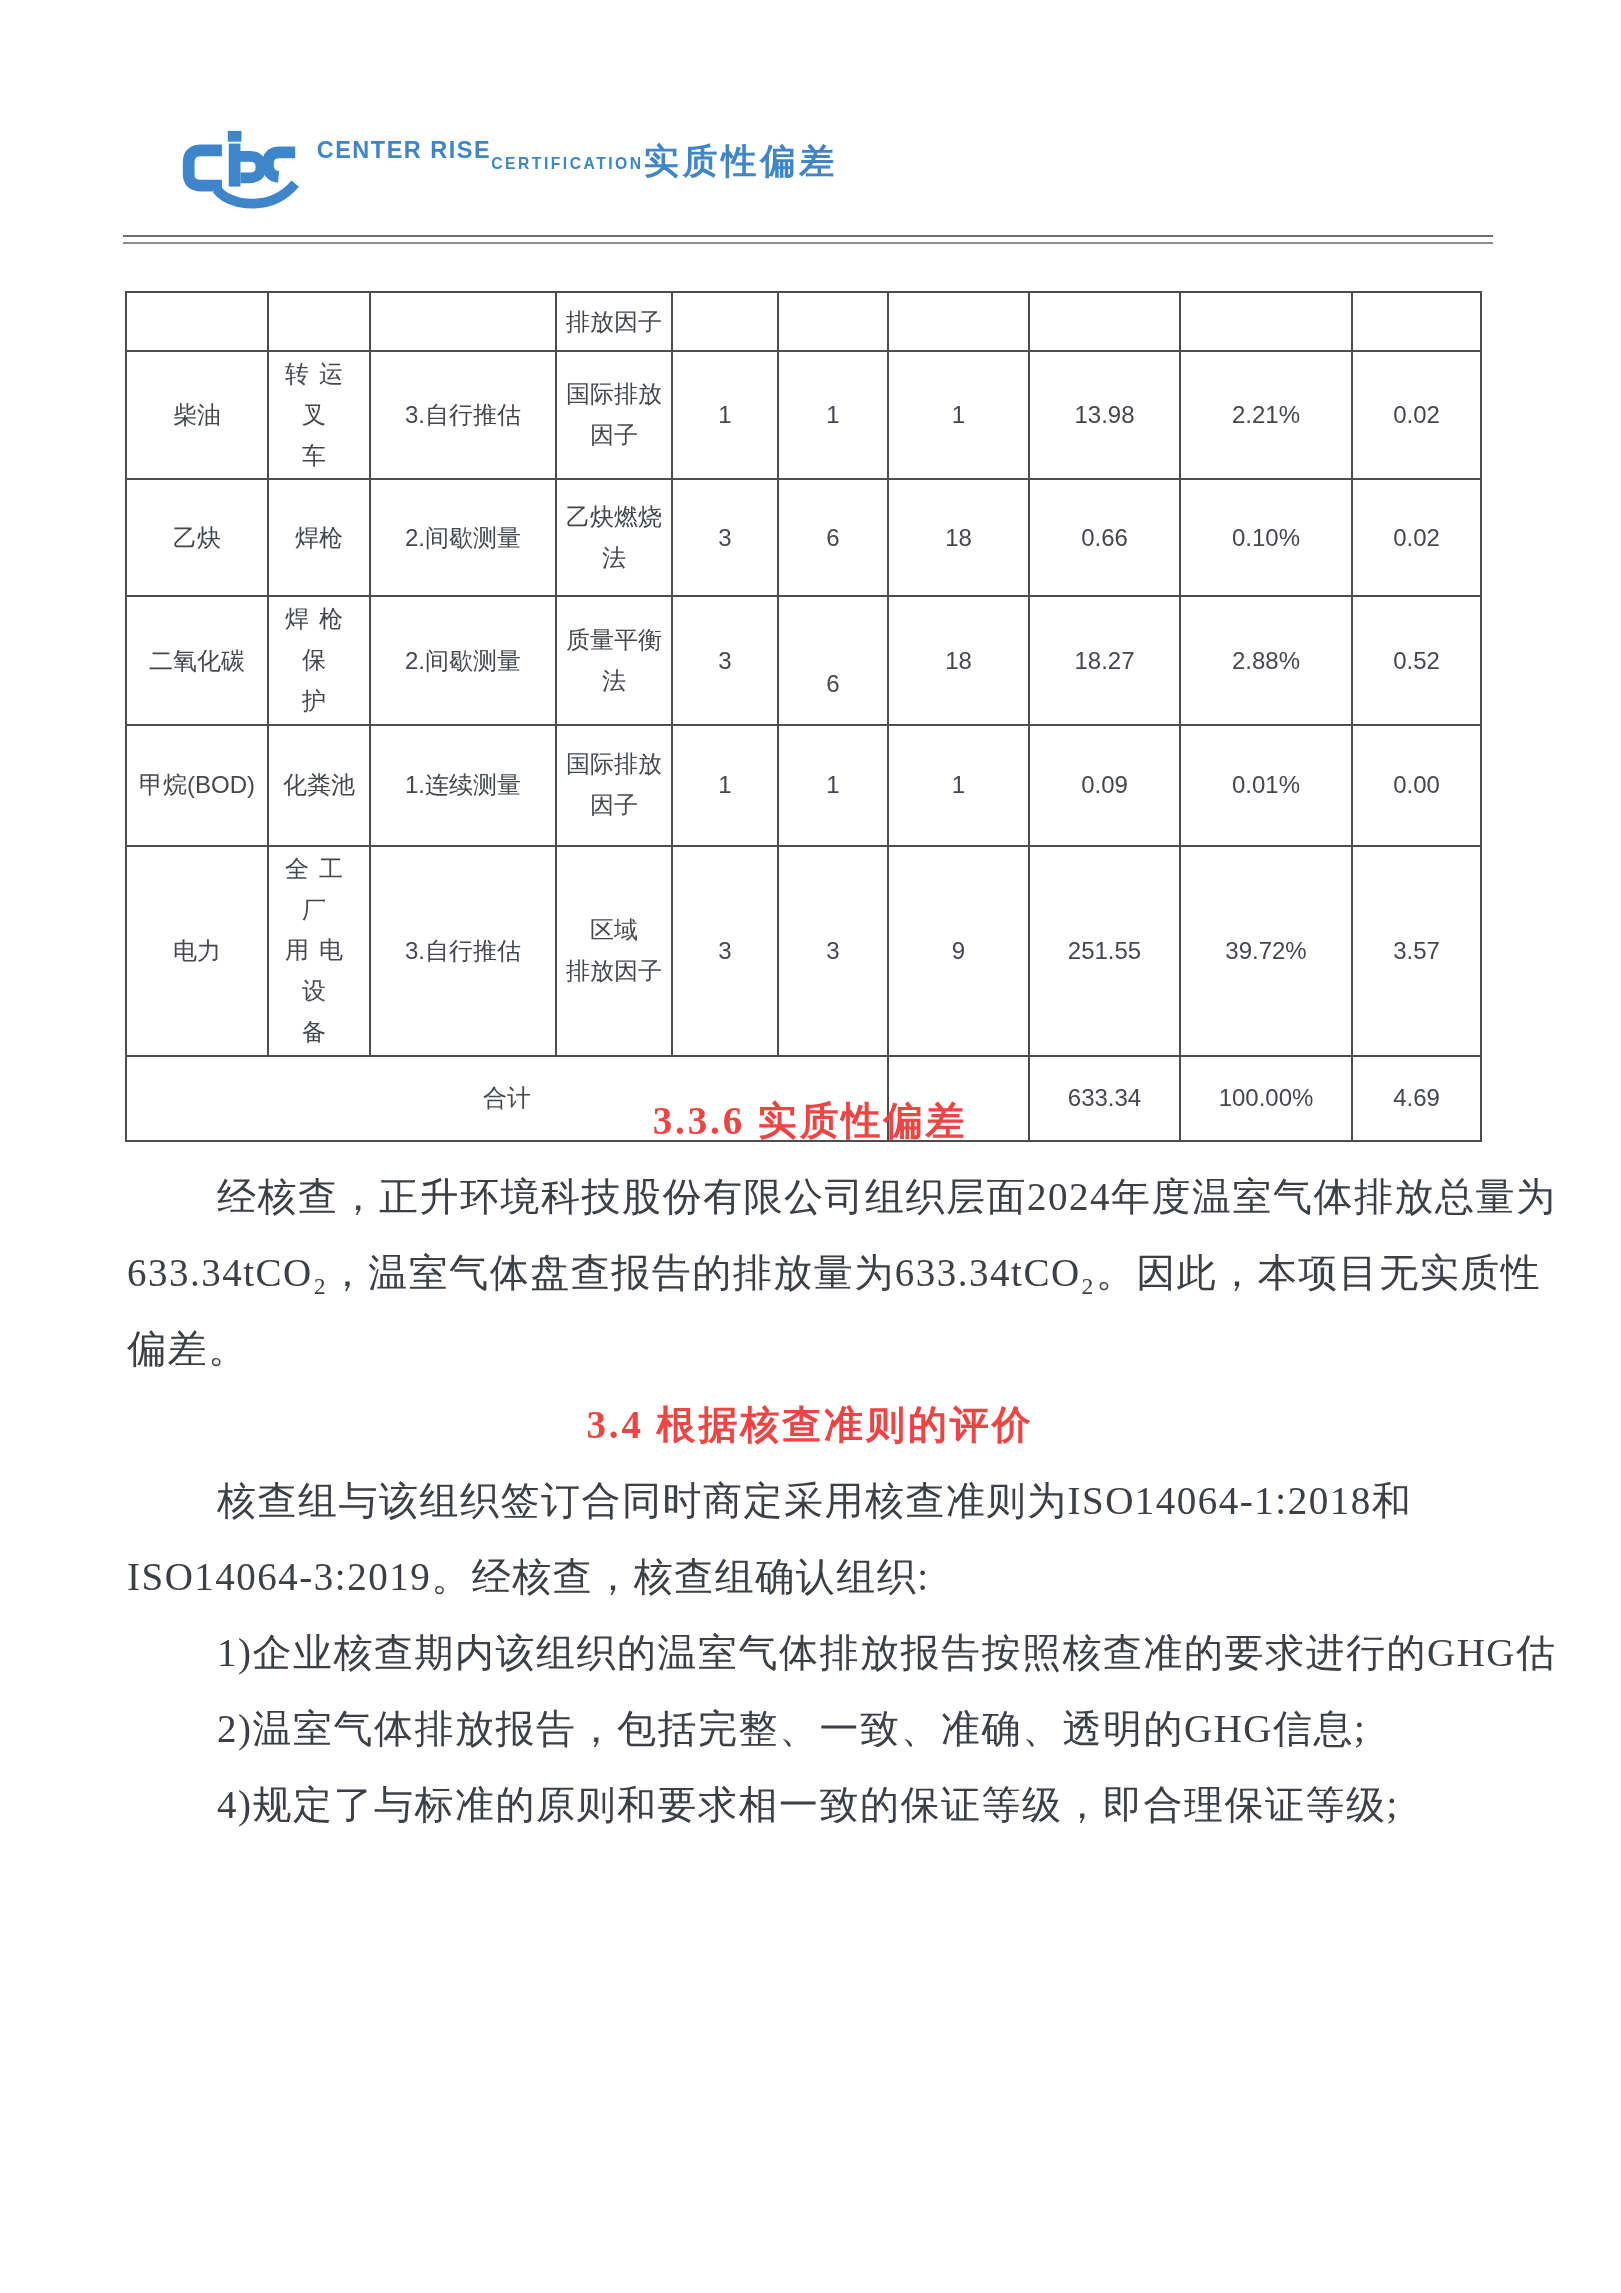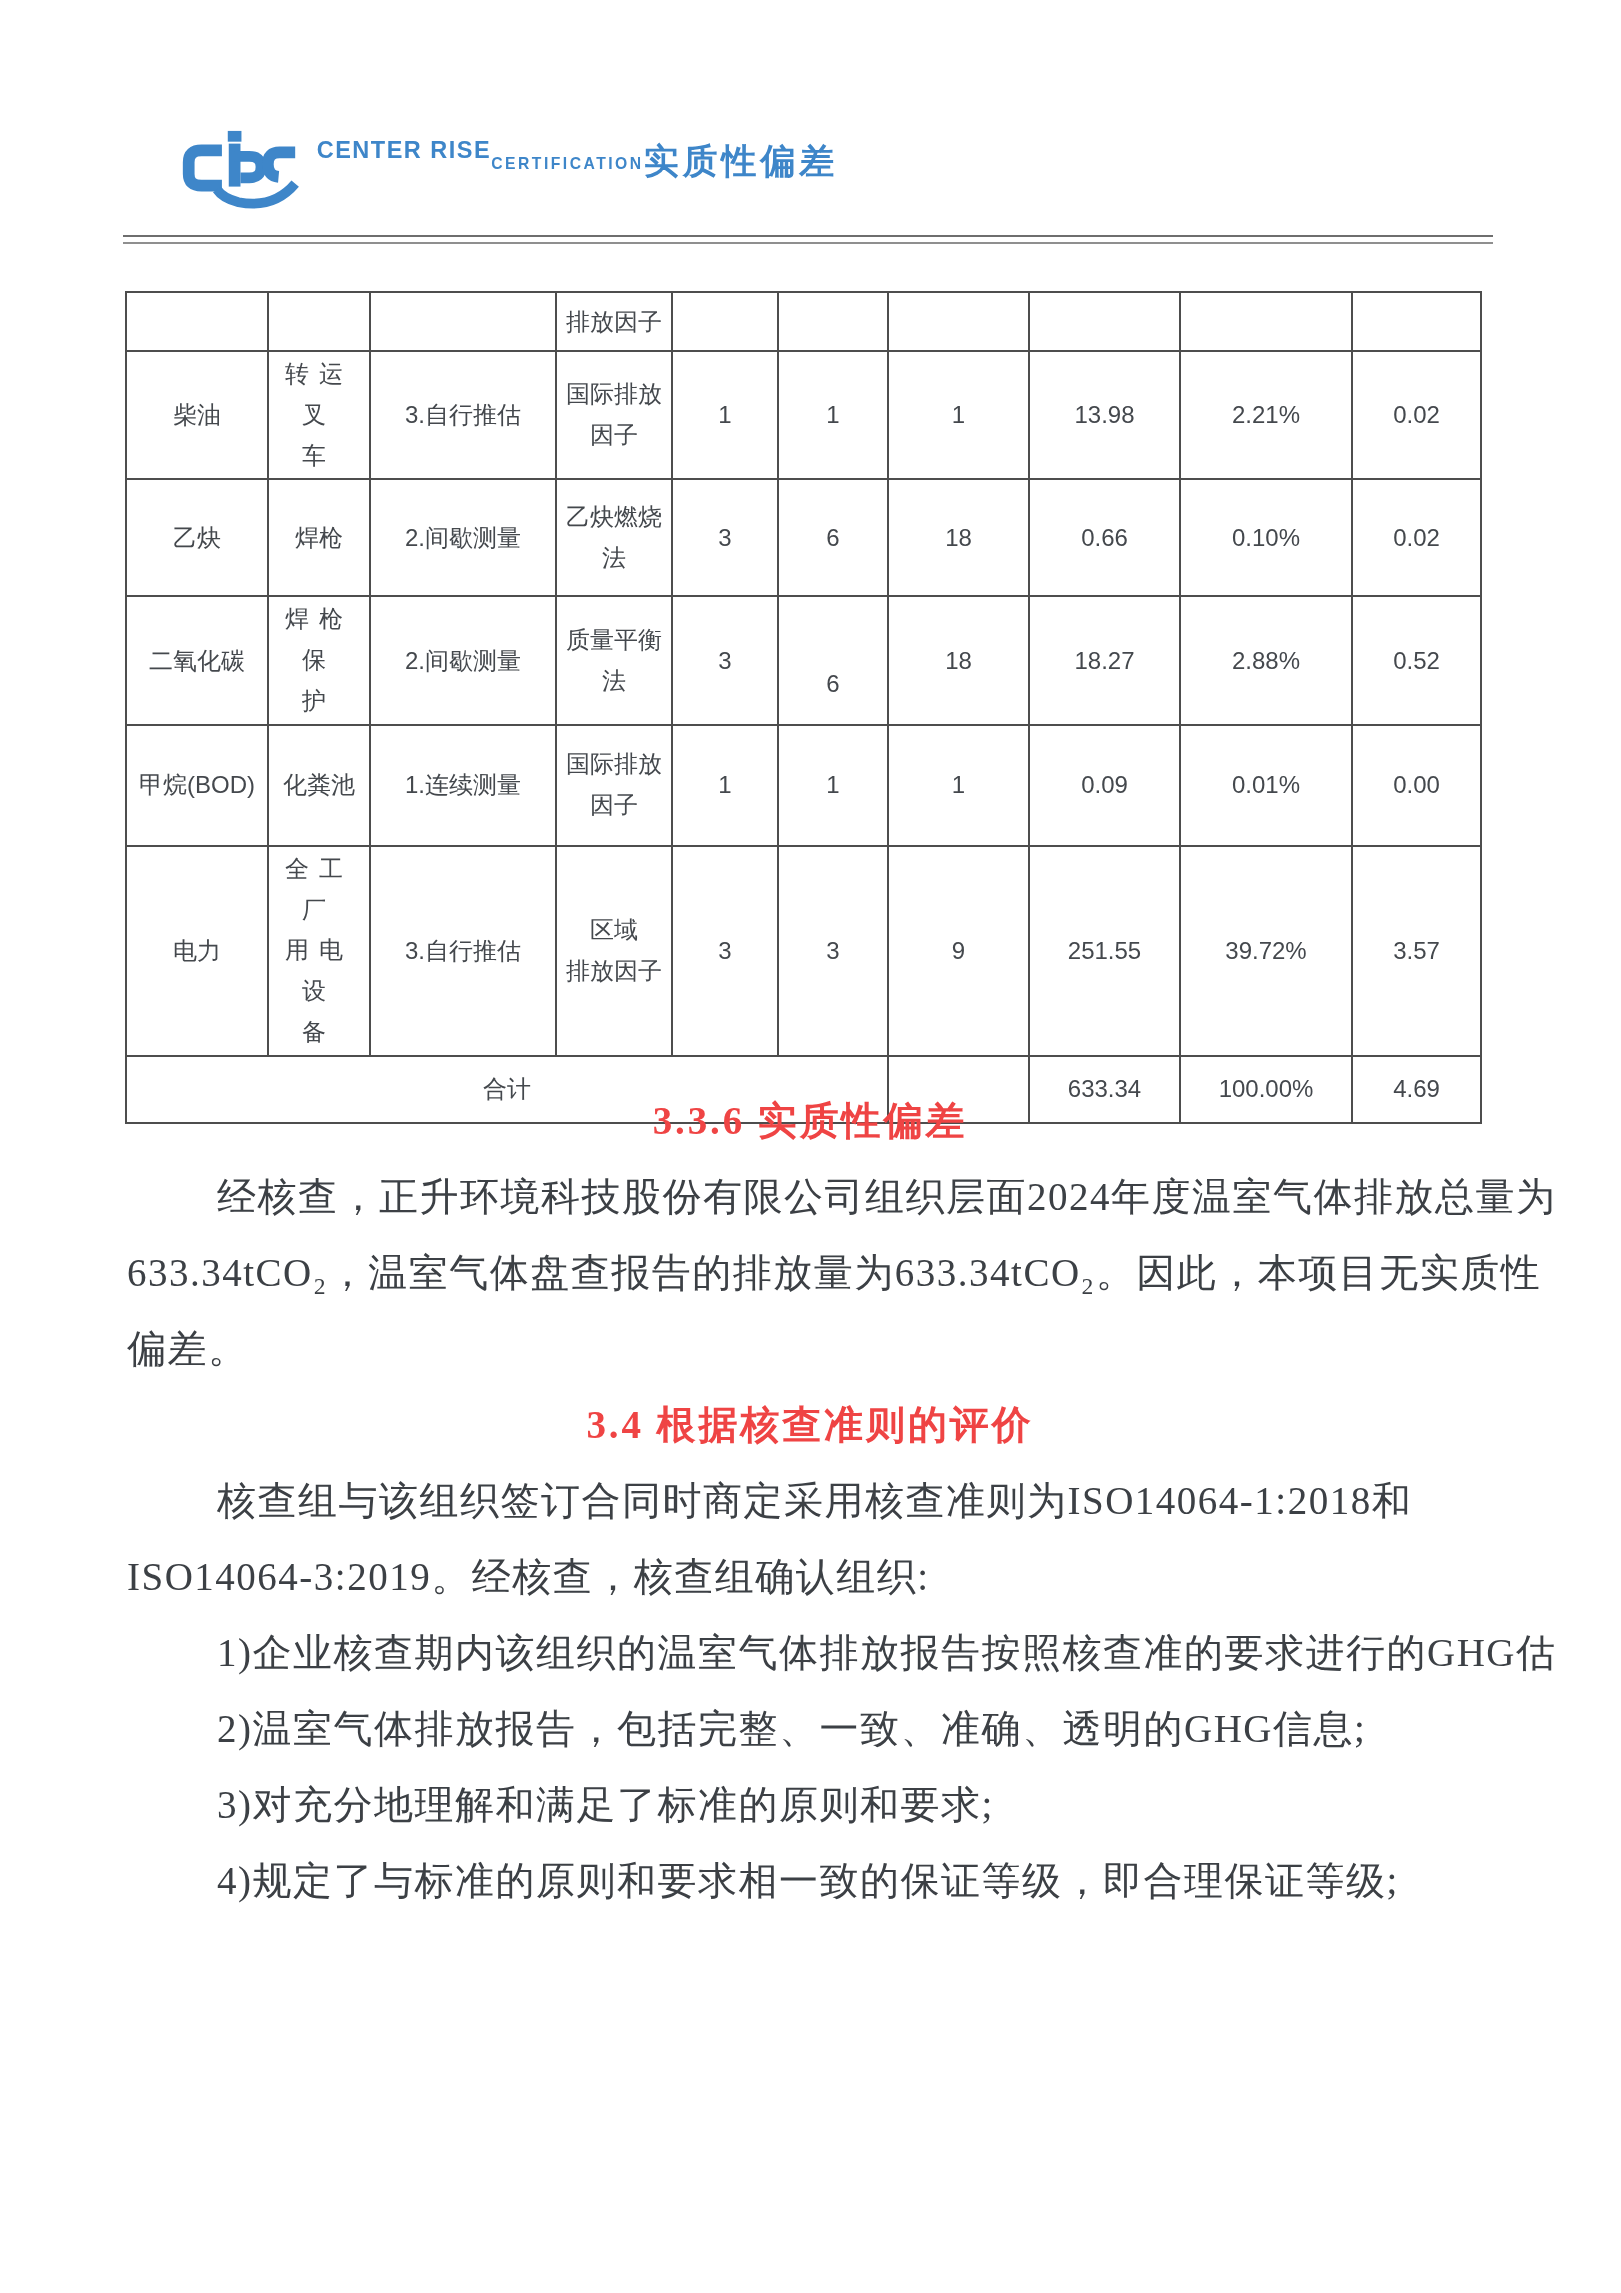--- a/index.html
+++ b/index.html
@@ -178,36 +178,35 @@
     <td>3.自行推估</td>
     <td class="ml">区域
 排放因子</td>
     <td>3</td>
     <td>3</td>
     <td>9</td>
     <td>251.55</td>
     <td>39.72%</td>
     <td>3.57</td>
   </tr>
-  <tr style="height:67px">
+  <tr style="height:85px">
     <td colspan="6">合计</td>
     <td></td>
     <td>633.34</td>
     <td>100.00%</td>
     <td>4.69</td>
   </tr>
 </tbody>
   </table>
 
 <div class="textblock">
   <div class="line heading">3.3.6 实质性偏差</div>
   <div class="line indent">经核查，正升环境科技股份有限公司组织层面2024年度温室气体排放总量为</div>
   <div class="line">633.34tCO₂，温室气体盘查报告的排放量为633.34tCO₂。因此，本项目无实质性</div>
   <div class="line">偏差。</div>
   <div class="line heading">3.4 根据核查准则的评价</div>
   <div class="line indent">核查组与该组织签订合同时商定采用核查准则为ISO14064-1:2018和</div>
   <div class="line">ISO14064-3:2019。经核查，核查组确认组织:</div>
   <div class="line indent">1)企业核查期内该组织的温室气体排放报告按照核查准的要求进行的GHG估</div>
   <div class="line indent">2)温室气体排放报告，包括完整、一致、准确、透明的GHG信息;</div>
-  <div class="line indent">3)对充分地理解和满足了标准的原则和要求;</div>
   <div class="line indent">4)规定了与标准的原则和要求相一致的保证等级，即合理保证等级;</div>
 </div>
 
 
 </body></html>

